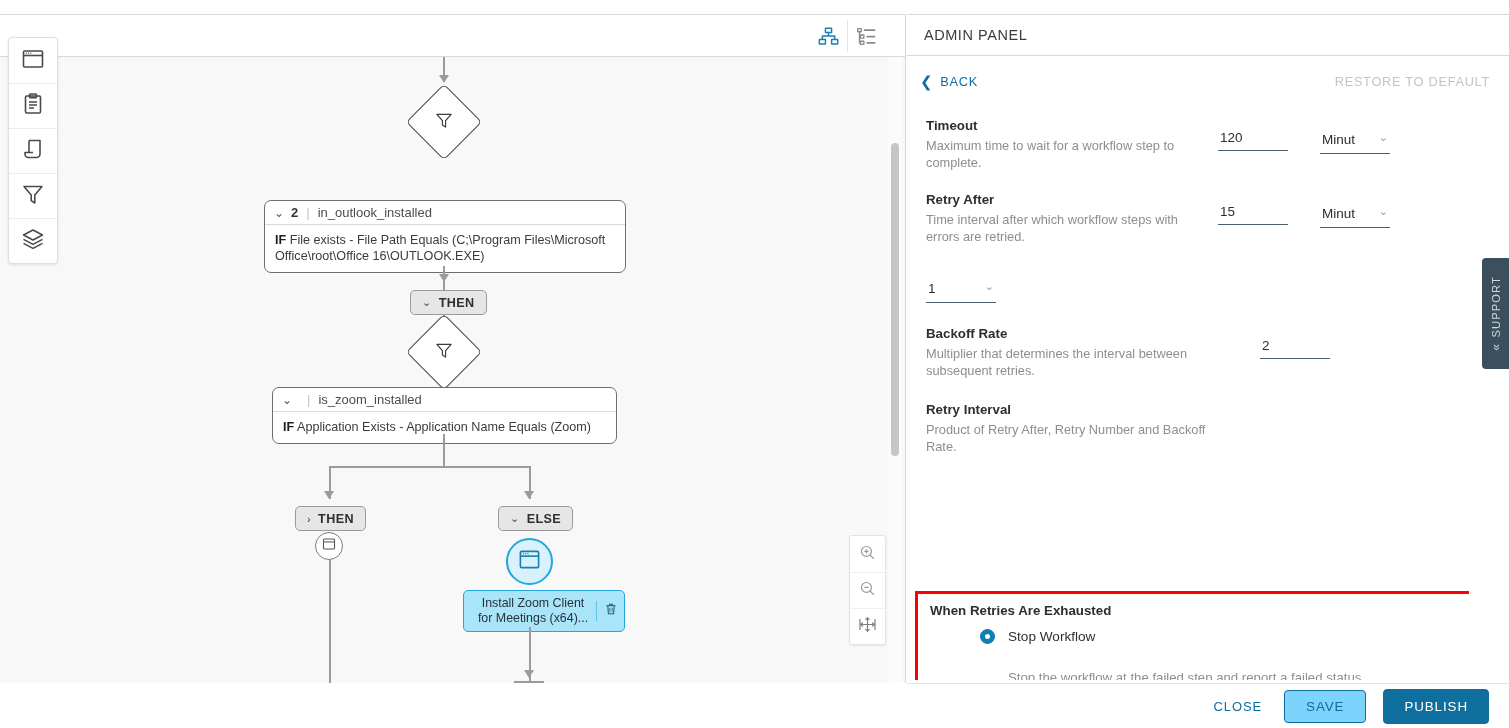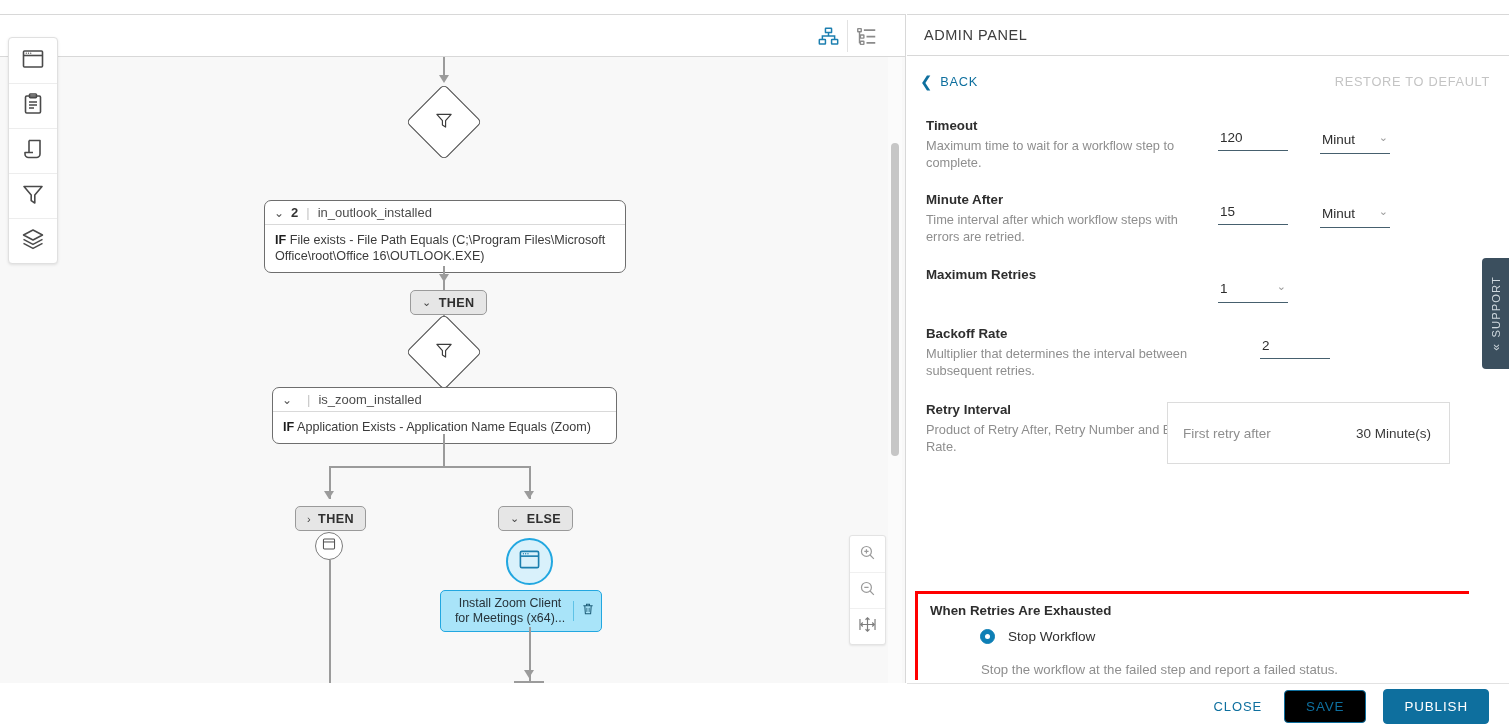--- a/index.html
+++ b/index.html
@@ -357,22 +357,22 @@
     position: absolute;
     left: 4px; top: 4px;
     width: 5px; height: 5px;
     border-radius: 50%;
     background: #ffffff;
   }
   .radio-label { font-size: 13.6px; color: #2f2f2f; }
   .radio-desc {
     font-size: 13.2px;
     color: #8e8e8e;
-    padding-left: 63px;
-    margin-top: 17px;
+    padding-left: 90px;
+    margin-top: 25px;
     line-height: 17px;
   }
 
   .admin-footer {
     position: absolute;
     left: 0; bottom: 0;
     width: 602px; height: 45px;
     border-top: 1px solid #e2e2e2;
     display: flex; align-items: center; justify-content: flex-end;
     gap: 17px;
@@ -385,21 +385,21 @@
     letter-spacing: .9px;
     background: none; border: none;
     cursor: pointer;
     font-family: "Liberation Sans", sans-serif;
     padding: 7px 5px;
   }
   .btn-outline {
     color: #0e6f9e;
     font-size: 13.4px;
     letter-spacing: .9px;
-    background: #000000;
+    background: #7dd3fc;
     border: 1px solid #0e6f9e;
     border-radius: 4px;
     padding: 8px 21px;
     cursor: pointer;
     font-family: "Liberation Sans", sans-serif;
   }
   .btn-primary {
     color: #ffffff;
     font-size: 13.4px;
     letter-spacing: .9px;
@@ -559,21 +559,21 @@
           <span>
             <svg width="23" height="23" viewBox="0 0 24 24" fill="none" stroke="#1b7fae" stroke-width="1.7">
               <rect x="2.5" y="3.5" width="19" height="17" rx="1.5"></rect>
               <path d="M2.5 8.5h19"></path>
               <circle cx="5.6" cy="6" r="0.7" fill="#1b7fae" stroke="none"></circle>
               <circle cx="8" cy="6" r="0.7" fill="#1b7fae" stroke="none"></circle>
               <circle cx="10.4" cy="6" r="0.7" fill="#1b7fae" stroke="none"></circle>
             </svg>
           </span>
         </div>
-        <div class="step-label" style="left:440px; top:533px;">
+        <div class="step-label" style="left:463px; top:533px;">
           <span class="txt">Install Zoom Client for Meetings (x64)...</span>
           <span class="divider"></span>
           <span>
             <svg width="14" height="14" viewBox="0 0 24 24" fill="none" stroke="#1e5d78" stroke-width="1.8">
               <path d="M4 6.5h16M9.5 6.5V4h5v2.5M6.5 6.5l1 13.5h9l1-13.5"></path>
               <path d="M10 10v7M14 10v7" stroke-width="1.4"></path>
             </svg>
           </span>
         </div>
         <div class="conn v-line" style="left:529px; top:570px; height:70px;"></div>
@@ -680,36 +680,33 @@
           <input class="underline-input" value="120" style="">
           <div class="underline-select">
             <span class="val">Minut</span>
             <span class="caret">⌄</span>
           </div>
         </div>
       </div>
 
       <div class="field-row" style="margin-top:21px;">
         <div class="field-left">
-          <div class="field-title">Minute After</div>
+          <div class="field-title">Retry After</div>
           <div class="field-desc">Time interval after which workflow steps with errors are retried.</div>
         </div>
         <div class="field-right">
           <input class="underline-input" value="15" style="">
           <div class="underline-select">
             <span class="val">Minut</span>
             <span class="caret">⌄</span>
           </div>
         </div>
       </div>
 
       <div class="field-row" style="margin-top:22px;">
-        <div class="field-left">
-          <div class="field-title">Maximum Retries</div>
-        </div>
         <div class="field-right">
           <div class="underline-select">
             <span class="val">1</span>
             <span class="caret">⌄</span>
           </div>
         </div>
       </div>
 
       <div class="field-row" style="margin-top:23px;gap:42px;">
         <div class="field-left">
@@ -718,24 +715,20 @@
         </div>
         <div class="field-right">
           <input class="underline-input" value="2" style="">
         </div>
       </div>
 
       <div class="field-row" style="margin-top:23px; position:relative;">
         <div class="field-left">
           <div class="field-title">Retry Interval</div>
           <div class="field-desc">Product of Retry After, Retry Number and Backoff Rate.</div>
-        </div>
-        <div class="retry-box">
-          <span class="lbl">First retry after</span>
-          <span class="val">30 Minute(s)</span>
         </div>
       </div>
 
       <div class="exhausted-box">
         <div class="exhausted-title">When Retries Are Exhausted</div>
 
         <div class="radio-row">
           <span class="radio on"></span>
           <span class="radio-label">Stop Workflow</span>
         </div>

